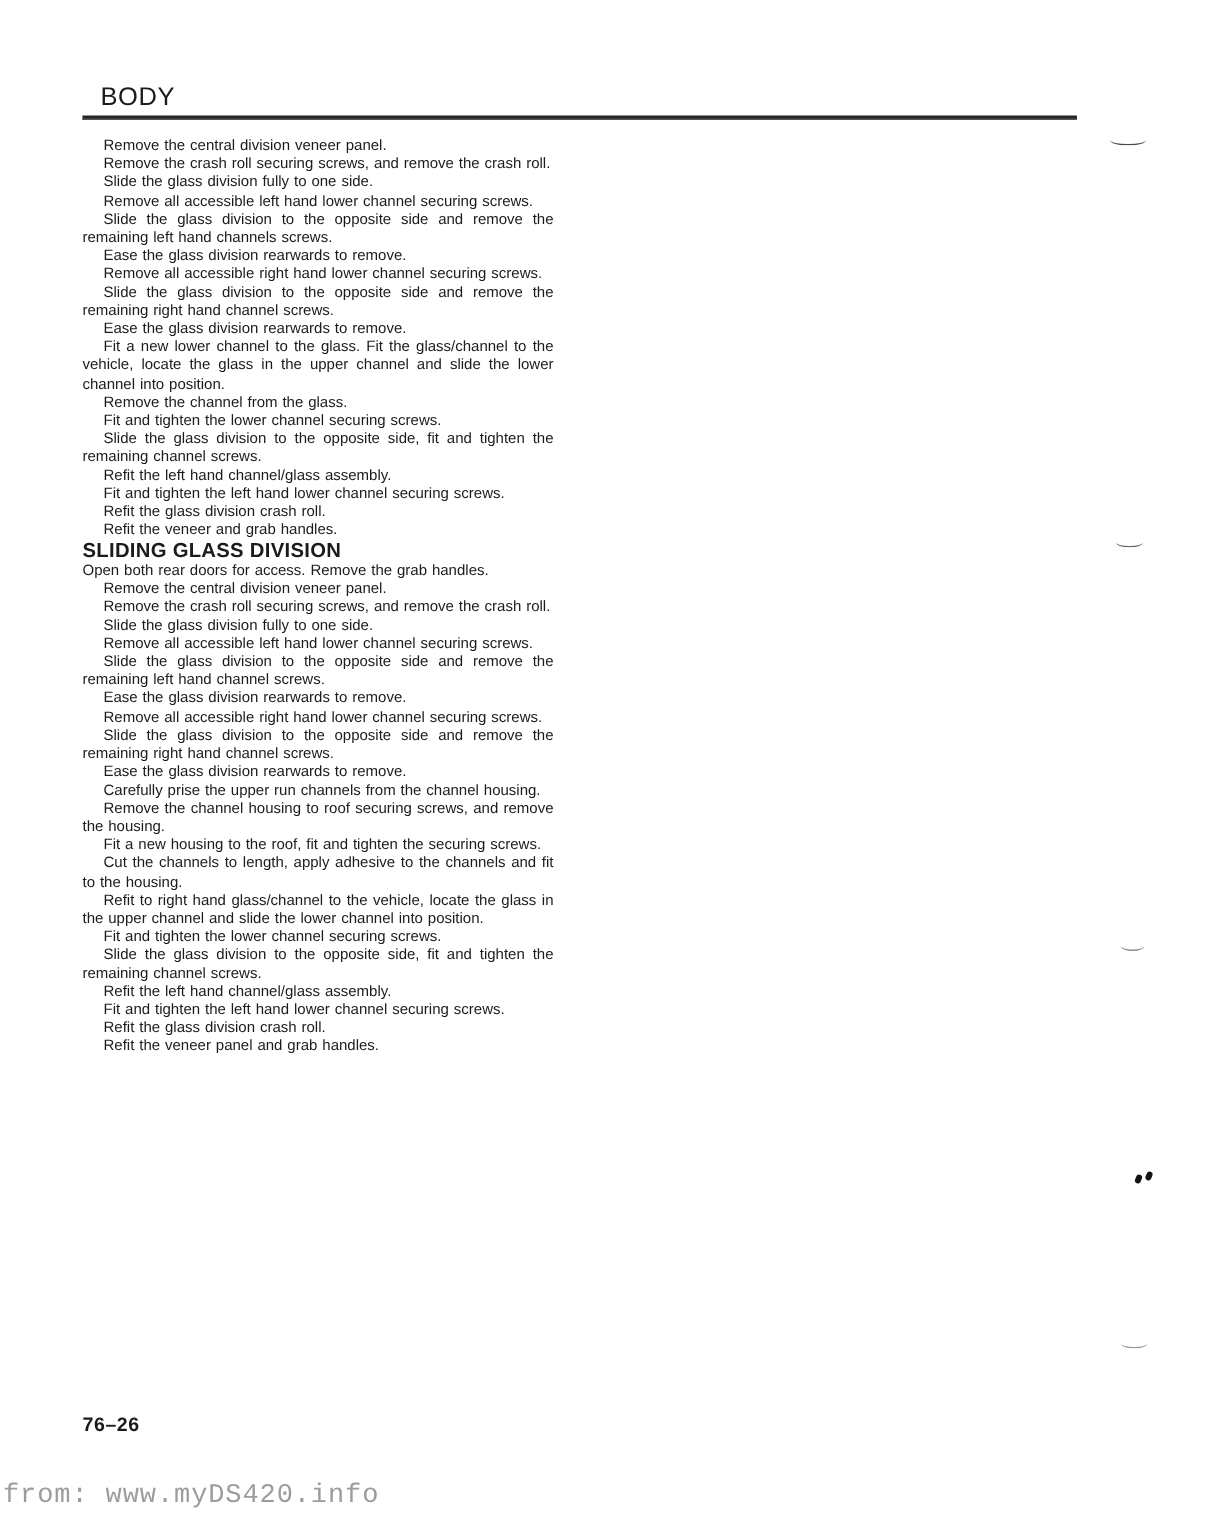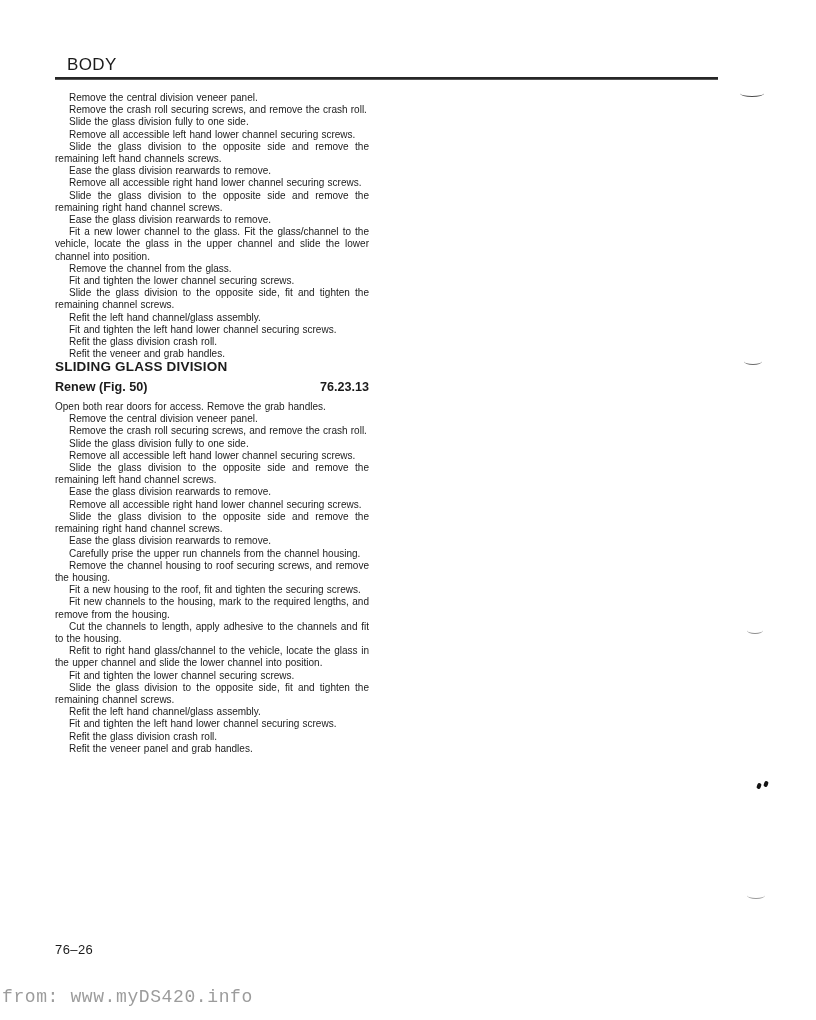--- a/index.html
+++ b/index.html
@@ -59,21 +59,21 @@
     margin-top: 5px;
     margin-bottom: 7px;
     font-size: 12.6px;
     font-weight: bold;
   }
   .page-number {
     position: absolute;
     left: 55px;
     top: 942px;
     font-size: 13px;
-    font-weight: normal;
+    font-weight: bold;
     letter-spacing: 0.4px;
   }
   .watermark {
     position: absolute;
     left: 2px;
     top: 987px;
     font-size: 18px;
     font-family: Liberation Mono, monospace;
     color: #9c9c9c;
     letter-spacing: 0.6px;
@@ -144,24 +144,20 @@
 
         <p>Refit the glass division crash roll.</p>
 
         <p>Refit the veneer and grab handles.</p>
       </div>
 
     <div class="sec2-heading">
       <div>SLIDING GLASS DIVISION</div>
     </div>
 
-    <div class="sec2-subhead">
-      <span>Renew (Fig. 50)</span>
-      <span>76.23.13</span>
-    </div>
 
     <div class="steps flush-first">
 
         <p>Open both rear doors for access. Remove the grab handles.</p>
 
         <p>Remove the central division veneer panel.</p>
 
         <p>Remove the crash roll securing screws, and remove the crash roll.</p>
 
         <p>Slide the glass division fully to one side.</p>
@@ -177,21 +173,20 @@
         <p>Slide the glass division to the opposite side and remove the remaining right hand channel screws.</p>
 
         <p>Ease the glass division rearwards to remove.</p>
 
         <p>Carefully prise the upper run channels from the channel housing.</p>
 
         <p>Remove the channel housing to roof securing screws, and remove the housing.</p>
 
         <p>Fit a new housing to the roof, fit and tighten the securing screws.</p>
 
-        <p>Fit new channels to the housing, mark to the required lengths, and remove from the housing.</p>
 
         <p>Cut the channels to length, apply adhesive to the channels and fit to the housing.</p>
 
         <p>Refit to right hand glass/channel to the vehicle, locate the glass in the upper channel and slide the lower channel into position.</p>
 
         <p>Fit and tighten the lower channel securing screws.</p>
 
         <p>Slide the glass division to the opposite side, fit and tighten the remaining channel screws.</p>
 
         <p>Refit the left hand channel/glass assembly.</p>

